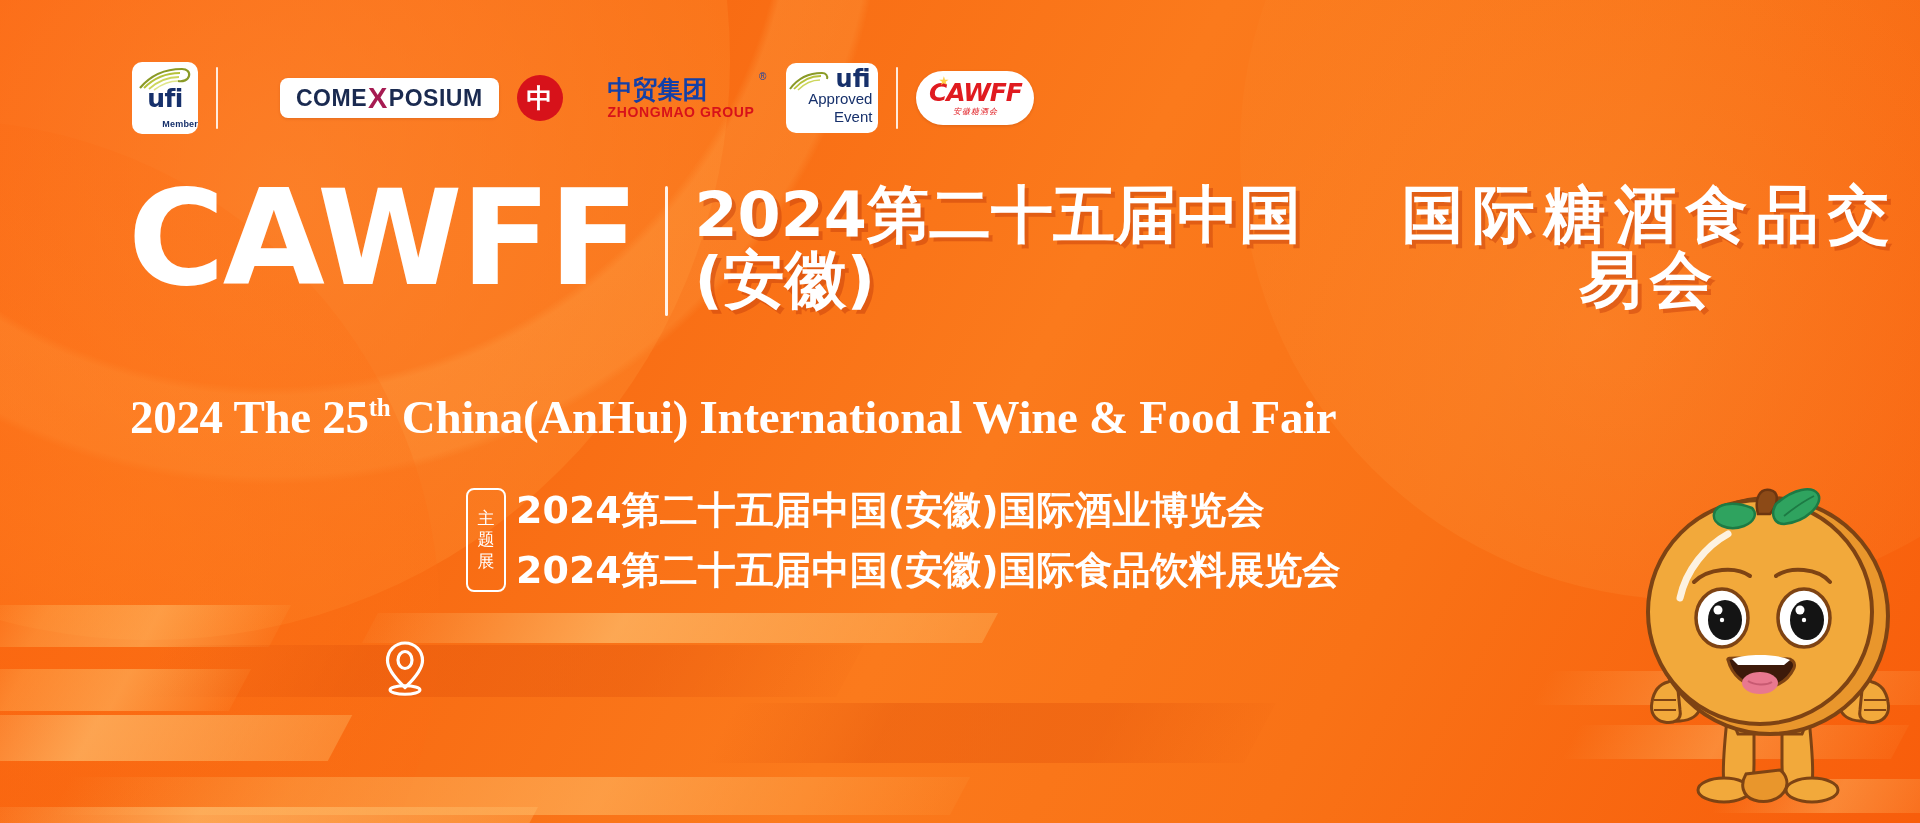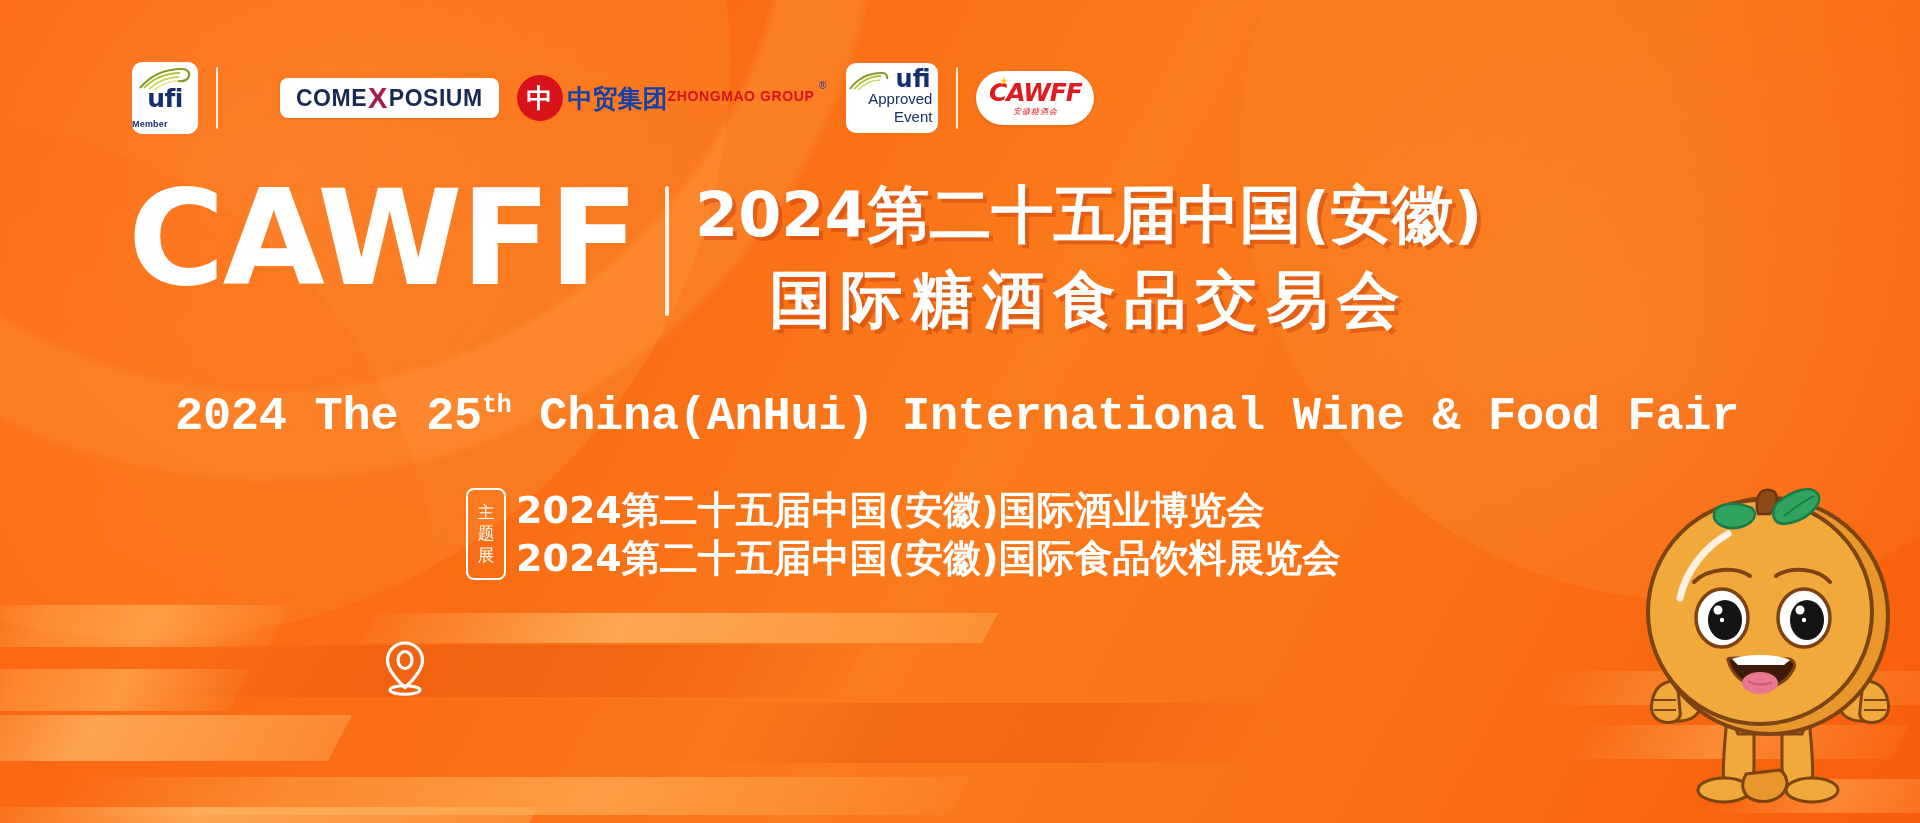--- a/index.html
+++ b/index.html
@@ -69,33 +69,33 @@
   }
   .divider{
     width:2px;height:62px;background:rgba(255,255,255,.85);margin:0 18px;border-radius:1px;
   }
 
   
   .ufi-member{width:66px;height:72px;background:#fff;border-radius:10px;position:relative;padding:0;}
   .ufi-wing{position:absolute;left:6px;top:5px;width:54px;height:24px;}
   .ufi-word{position:absolute;left:0;right:0;top:24px;text-align:center;
     font-family:"DejaVu Sans",sans-serif;font-weight:700;font-size:25px;color:#16306b;letter-spacing:-.5px;line-height:1;}
-  .ufi-sub{position:absolute;left:0;right:0;bottom:5px;text-align:left;
+  .ufi-sub{position:absolute;left:0;right:0;bottom:5px;text-align:right;
     font-family:"Liberation Sans",sans-serif;font-weight:700;font-size:9px;color:#16306b;letter-spacing:.2px;}
 
   
   .comex{height:40px;padding:0 16px;border-radius:8px;display:flex;align-items:center;}
   .comex-txt{font-family:"Liberation Sans",sans-serif;font-weight:700;font-size:23px;color:#1a2a50;letter-spacing:.5px;display:flex;align-items:center;}
   .comex-x{color:#a61b52;font-size:29px;font-weight:700;margin:0 1px;}
 
   
   .zhongmao{height:56px;padding:0 6px 0 0;border-radius:9px;display:flex;align-items:center;gap:5px;}
   .zm-mark{width:46px;height:46px;border-radius:50%;background:#d7121a;display:flex;align-items:center;justify-content:center;
     color:#fff;font-size:26px;font-weight:700;font-family:"DejaVu Sans",sans-serif;line-height:1;}
-  .zm-text{display:flex;flex-direction:row;align-items:flex-start;line-height:1;position:relative;padding-right:10px;}
+  .zm-text{display:flex;flex-direction:column;align-items:flex-start;line-height:1;position:relative;padding-right:10px;margin-left:40px;}
   .zm-cn{font-family:"DejaVu Sans","Liberation Sans",sans-serif;font-weight:700;font-size:25px;color:#1340a8;letter-spacing:0px;}
   .zm-en{font-family:"Liberation Sans",sans-serif;font-weight:700;font-size:14px;color:#d7121a;letter-spacing:.6px;margin-top:3px;}
   .zm-r{position:absolute;right:-2px;top:-5px;font-size:10px;color:#1340a8;}
 
   
   .ufi-appr{width:92px;height:70px;background:#fff;border-radius:10px;position:relative;}
   .ua-wing{position:absolute;left:3px;top:8px;width:40px;height:20px;}
   .ua-word{position:absolute;right:8px;top:4px;
     font-family:"DejaVu Sans",sans-serif;font-weight:700;font-size:24px;color:#16306b;line-height:1;}
   .ua-l1{position:absolute;left:0;right:6px;top:28px;text-align:right;
@@ -113,44 +113,43 @@
   .cb-sub{font-family:"DejaVu Sans",sans-serif;font-size:8px;color:#e01b20;letter-spacing:1px;margin-top:1px;font-style:italic;}
   .cb-star{position:absolute;left:22px;top:3px;color:#ffd24a;font-size:12px;}
 
   
   .hero{position:absolute;left:128px;top:178px;display:flex;align-items:flex-start;}
   .hero-en{
     font-family:"DejaVu Sans",sans-serif;font-weight:700;font-size:132px;line-height:.92;
     color:#ffffff;letter-spacing:-2px;
   }
   .hero-bar{width:4px;height:130px;background:rgba(255,255,255,.9);margin:8px 26px 0 28px;border-radius:2px;}
-  .hero-cn{display:flex;flex-direction:column;gap:20px;padding-top:4px;}
+  .hero-cn{display:flex;gap:20px;padding-top:4px;}
   .hero-cn-line{
     font-family:"DejaVu Sans","Liberation Sans",sans-serif;font-weight:700;
     font-size:62px;line-height:1.05;color:#ffffff;
     text-shadow:4px 4px 0 rgba(196,60,10,.45);
   }
   .hero-cn-line.spaced{letter-spacing:9px;text-align:center;}
 
   .sub-en{
     position:absolute;left:130px;top:390px;
-    font-family:Liberation Mono, monospace;font-weight:700;font-size:47px;color:#fff;letter-spacing:-.3px;
+    font-family:Liberation Serif, serif;font-weight:700;font-size:47px;color:#fff;letter-spacing:-.3px;
     white-space:nowrap;
-    margin-left:45px;
   }
   .sub-en sup{font-size:25px;vertical-align:super;}
 
   
   .themes{position:absolute;left:466px;top:488px;display:flex;align-items:stretch;gap:10px;}
   .theme-tag{
     width:36px;border:2px solid #fff;border-radius:8px;
     display:flex;flex-direction:column;align-items:center;justify-content:center;
     font-family:"DejaVu Sans","Liberation Sans",sans-serif;font-size:17px;color:#fff;line-height:1.25;padding:4px 0;
   }
-  .theme-lines{display:flex;flex-direction:column;justify-content:center;gap:4px;}
+  .theme-lines{display:flex;flex-direction:column;justify-content:center;gap:16px;}
   .theme-line{
     font-family:"DejaVu Sans","Liberation Sans",sans-serif;font-weight:700;
     font-size:38px;line-height:1.16;color:#fff;white-space:nowrap;
   }
 
   
   .footer{position:absolute;left:262px;top:640px;display:flex;align-items:center;}
   .info-item{display:flex;align-items:center;gap:18px;}
   .info-text{
     font-family:"DejaVu Sans","Liberation Sans",sans-serif;font-weight:700;

